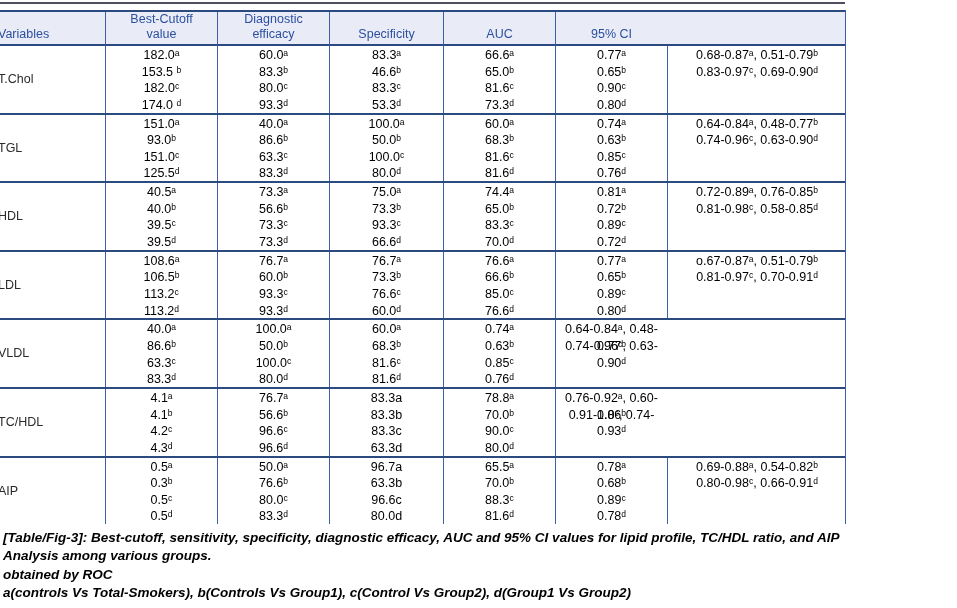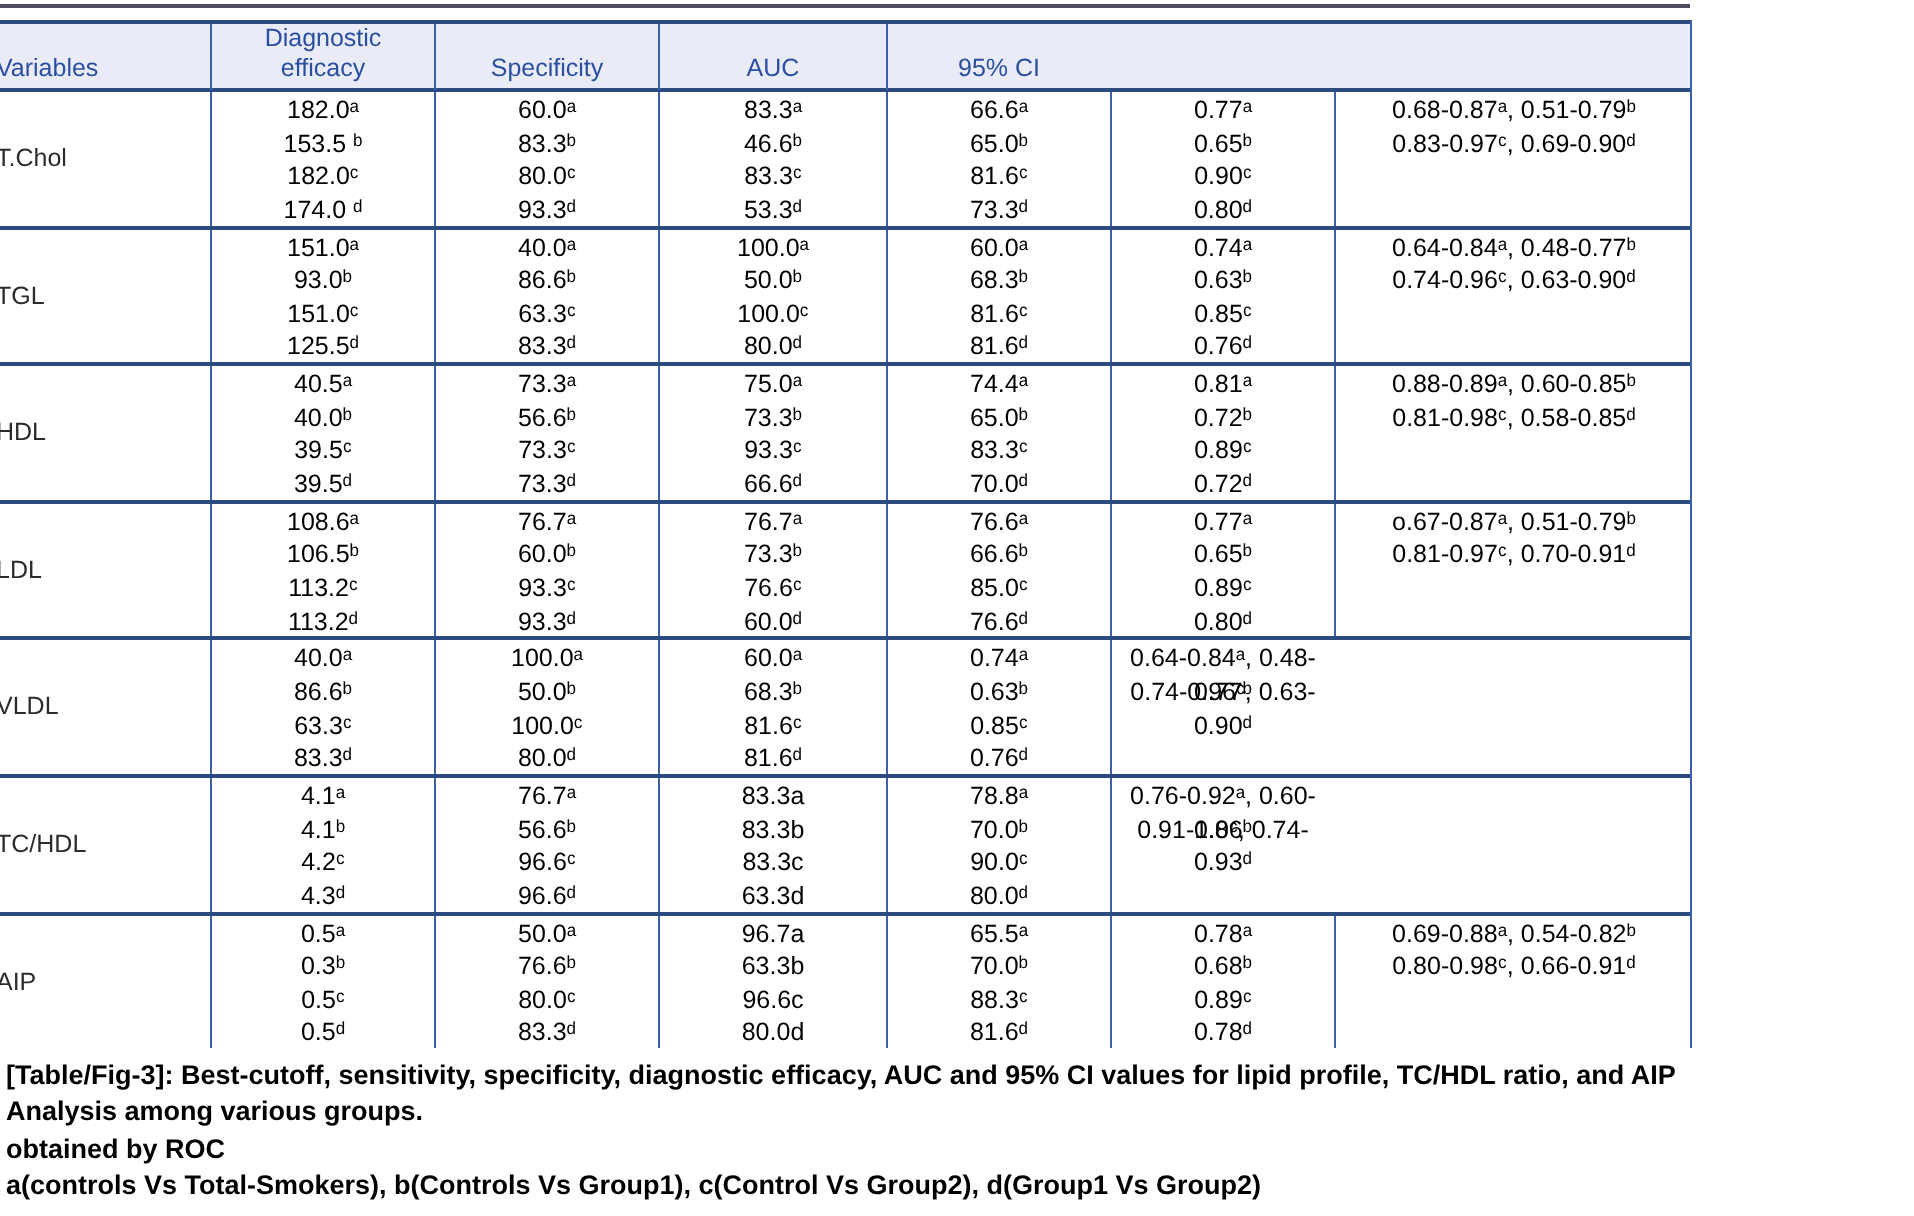--- a/index.html
+++ b/index.html
@@ -63,35 +63,37 @@
     border-left: none;
     display: flex; align-items: center;
     padding-left: 3px; padding-top: 0;
     font-size: 12.5px; color: #2b2b2b;
   }
   .line { height: 16.6px; }
 
   .caption {
     position: absolute; left: 3px; top: 529px;
     font-size: 13.5px; line-height: 18.3px;
-    font-weight: bold; 
+    font-weight: bold; font-style: italic;
     color: #000000;
   }
   .caption .cap-line { white-space: nowrap; }
 </style>
 </head>
 <body>
 
 <div class="page">
 
   <div class="top-rule"></div>
 
   <div class="roc-table">
     <div class="header-row">
       <div class="th first">Variables</div>
+      <div class="th">Best-Cutoff
+value</div>
       <div class="th">Diagnostic
 efficacy</div>
       <div class="th">Specificity</div>
       <div class="th">AUC</div>
       <div class="th">95% CI</div>
     </div>
     <div id="table-body">
         <div class="section">
           <div class="cell var">T.Chol</div>
           <div class="cell num">
@@ -192,21 +194,21 @@
             <div class="line">83.3ᶜ</div>
             <div class="line">70.0ᵈ</div>
           </div>
           <div class="cell num">
             <div class="line">0.81ᵃ</div>
             <div class="line">0.72ᵇ</div>
             <div class="line">0.89ᶜ</div>
             <div class="line">0.72ᵈ</div>
           </div>
           <div class="cell num">
-            <div class="line">0.88-0.89ᵃ, 0.60-0.85ᵇ</div>
+            <div class="line">0.72-0.89ᵃ, 0.76-0.85ᵇ</div>
             <div class="line">0.81-0.98ᶜ, 0.58-0.85ᵈ</div>
           </div>
         </div>
         <div class="section">
           <div class="cell var">LDL</div>
           <div class="cell num">
             <div class="line">108.6ᵃ</div>
             <div class="line">106.5ᵇ</div>
             <div class="line">113.2ᶜ</div>
             <div class="line">113.2ᵈ</div>

